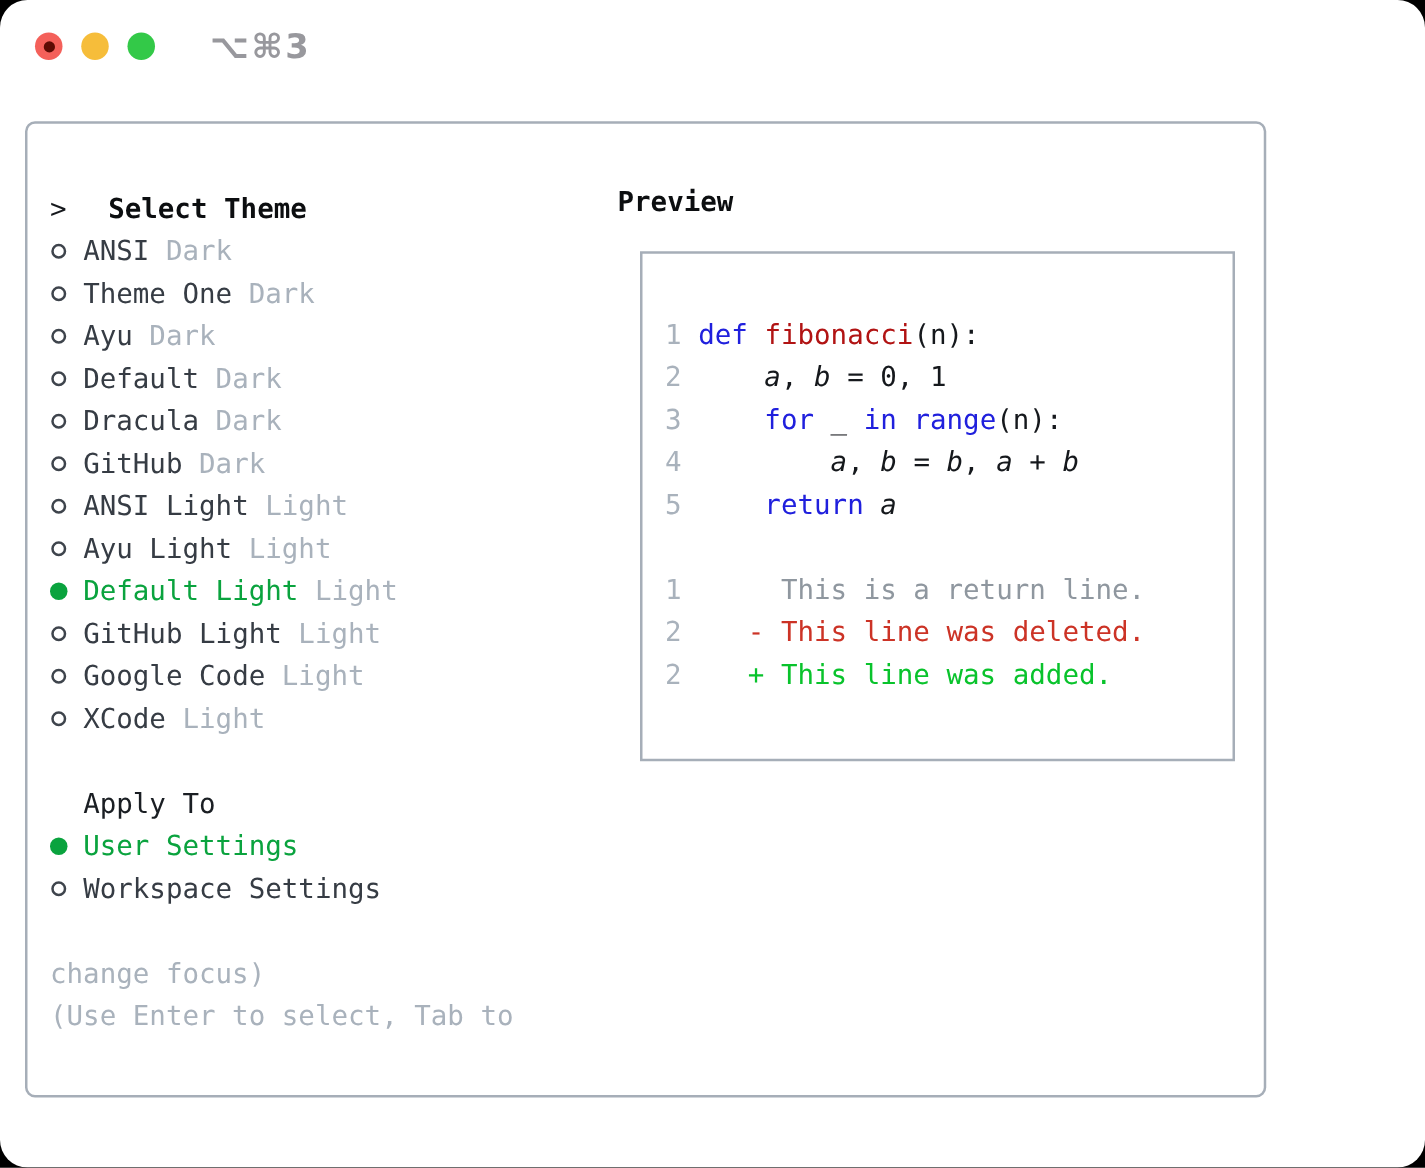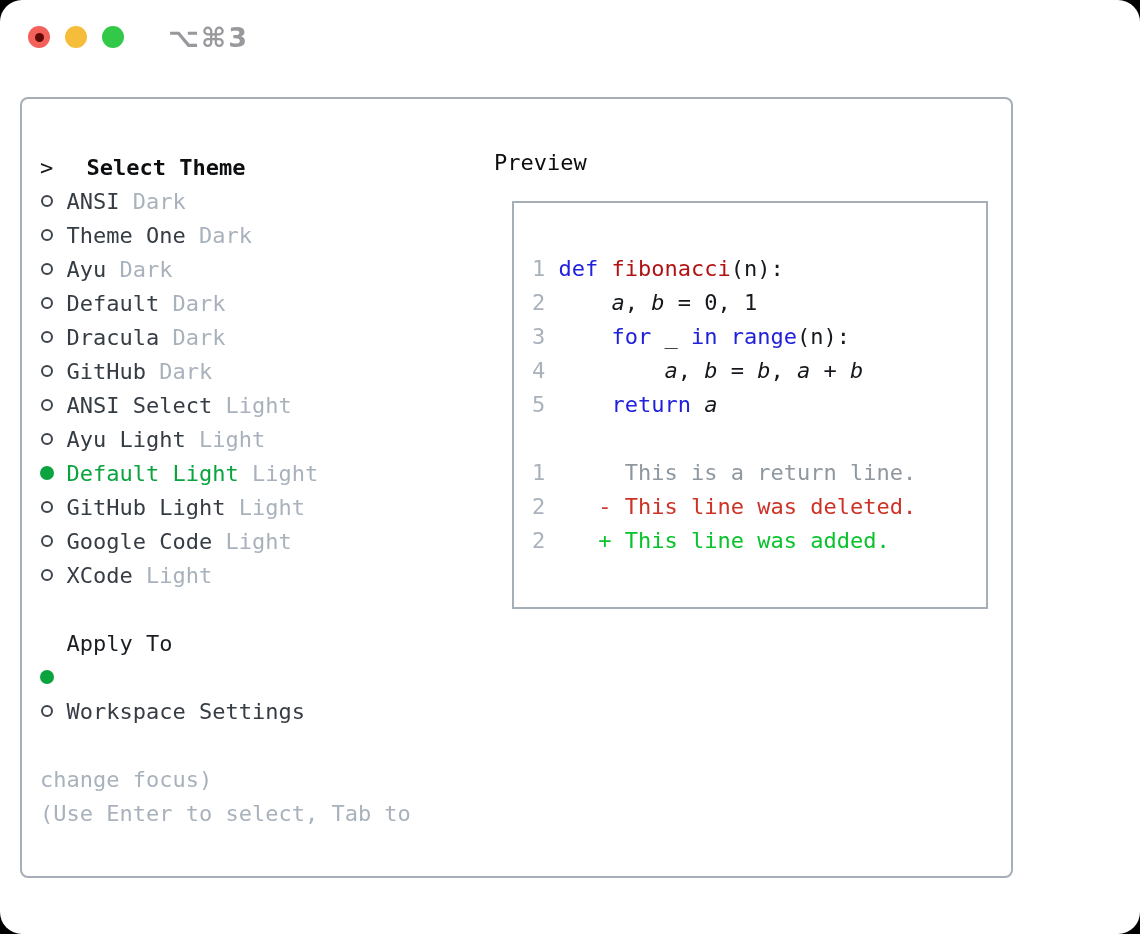--- a/index.html
+++ b/index.html
@@ -34,21 +34,21 @@
   .marker-col { display:inline-flex; align-items:center; width:26.5px; flex:0 0 26.5px; color:#15181c; }
   .hdr-label { font-weight:bold; color:#0c0e10;margin-left:20px; }
   .circle { width:12px; height:12px; border:2px solid #3e444c; border-radius:50%; box-sizing:border-box; margin-left:1px; }
   .circle.filled { width:14px; height:14px; border:none; background:#0aa33e; margin-left:0; }
   .tname { color:#363c44;text-align:center; }
   .row.selected .tname { color:#0aa33e; }
   .variant { color:#a9b2bc; }
   .apply-label { color:#1a1e23; }
   .hint { color:#a9b2bc; }
   
-  .preview-heading { position:absolute; left:472px; top:51px; font-size:22px; font-weight:normal; color:#0c0e10; }
+  .preview-heading { position:absolute; left:472px; top:51px; font-size:22px; font-weight:bold; color:#0c0e10; }
   .preview-box {
     position:absolute; left:490px; top:102px; width:476px; height:408px;
     border:2px solid #a6aeb8; box-sizing:border-box; background:#fff; overflow:hidden;padding-left:27px;
   }
   .codewrap { position:absolute; left:18px; top:49px; font-size:22px; }
   .cline { height:34px; line-height:34px; white-space:pre; color:#15181c; }
   .lnum { color:#a9b2bc; }
   .keyword { color:#2020dd; }
   .function { color:#b11313; }
   .variable { font-style:italic; color:#15181c; }
@@ -80,36 +80,36 @@
         <span class="marker-col">&gt;</span><span class="hdr-label">Select Theme</span>
       </div>
 
       <div>
           <div class="row"><span class="marker-col"><span class="circle"></span></span><span class="tname">ANSI</span><span class="variant"> Dark</span></div>
           <div class="row"><span class="marker-col"><span class="circle"></span></span><span class="tname">Theme One</span><span class="variant"> Dark</span></div>
           <div class="row"><span class="marker-col"><span class="circle"></span></span><span class="tname">Ayu</span><span class="variant"> Dark</span></div>
           <div class="row"><span class="marker-col"><span class="circle"></span></span><span class="tname">Default</span><span class="variant"> Dark</span></div>
           <div class="row"><span class="marker-col"><span class="circle"></span></span><span class="tname">Dracula</span><span class="variant"> Dark</span></div>
           <div class="row"><span class="marker-col"><span class="circle"></span></span><span class="tname">GitHub</span><span class="variant"> Dark</span></div>
-          <div class="row"><span class="marker-col"><span class="circle"></span></span><span class="tname">ANSI Select</span><span class="variant"> Light</span></div>
+          <div class="row"><span class="marker-col"><span class="circle"></span></span><span class="tname">ANSI Light</span><span class="variant"> Light</span></div>
           <div class="row"><span class="marker-col"><span class="circle"></span></span><span class="tname">Ayu Light</span><span class="variant"> Light</span></div>
           <div class="row selected"><span class="marker-col"><span class="circle filled"></span></span><span class="tname">Default Light</span><span class="variant"> Light</span></div>
           <div class="row"><span class="marker-col"><span class="circle"></span></span><span class="tname">GitHub Light</span><span class="variant"> Light</span></div>
           <div class="row"><span class="marker-col"><span class="circle"></span></span><span class="tname">Google Code</span><span class="variant"> Light</span></div>
           <div class="row"><span class="marker-col"><span class="circle"></span></span><span class="tname">XCode</span><span class="variant"> Light</span></div>
         </div>
 
       <div class="row blank"></div>
 
       <div class="row">
         <span class="marker-col"></span><span class="apply-label">Apply To</span>
       </div>
 
       <div>
-          <div class="row selected"><span class="marker-col"><span class="circle filled"></span></span></div>
+          <div class="row selected"><span class="marker-col"><span class="circle filled"></span></span><span class="tname">User Settings</span></div>
           <div class="row"><span class="marker-col"><span class="circle"></span></span><span class="tname">Workspace Settings</span></div>
         </div>
 
       <div class="row blank"></div>
 
       <div class="row hint">change focus)</div>
       <div class="row hint">(Use Enter to select, Tab to</div>
     </div>
 
     <div class="preview-heading">Preview</div>

